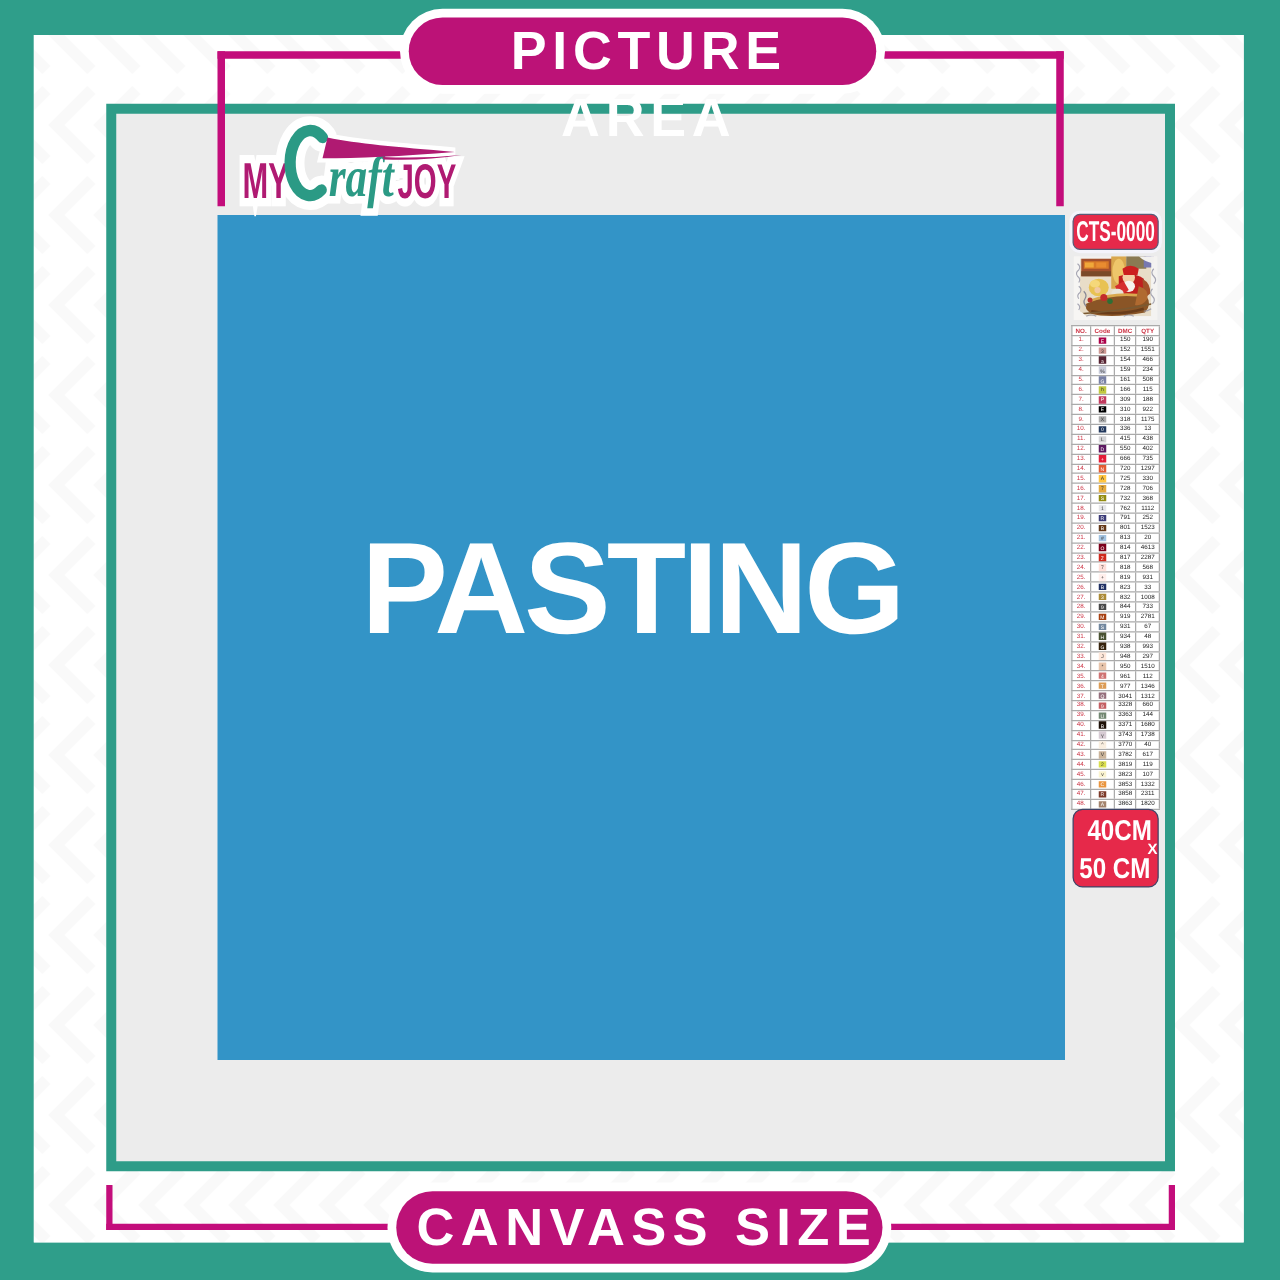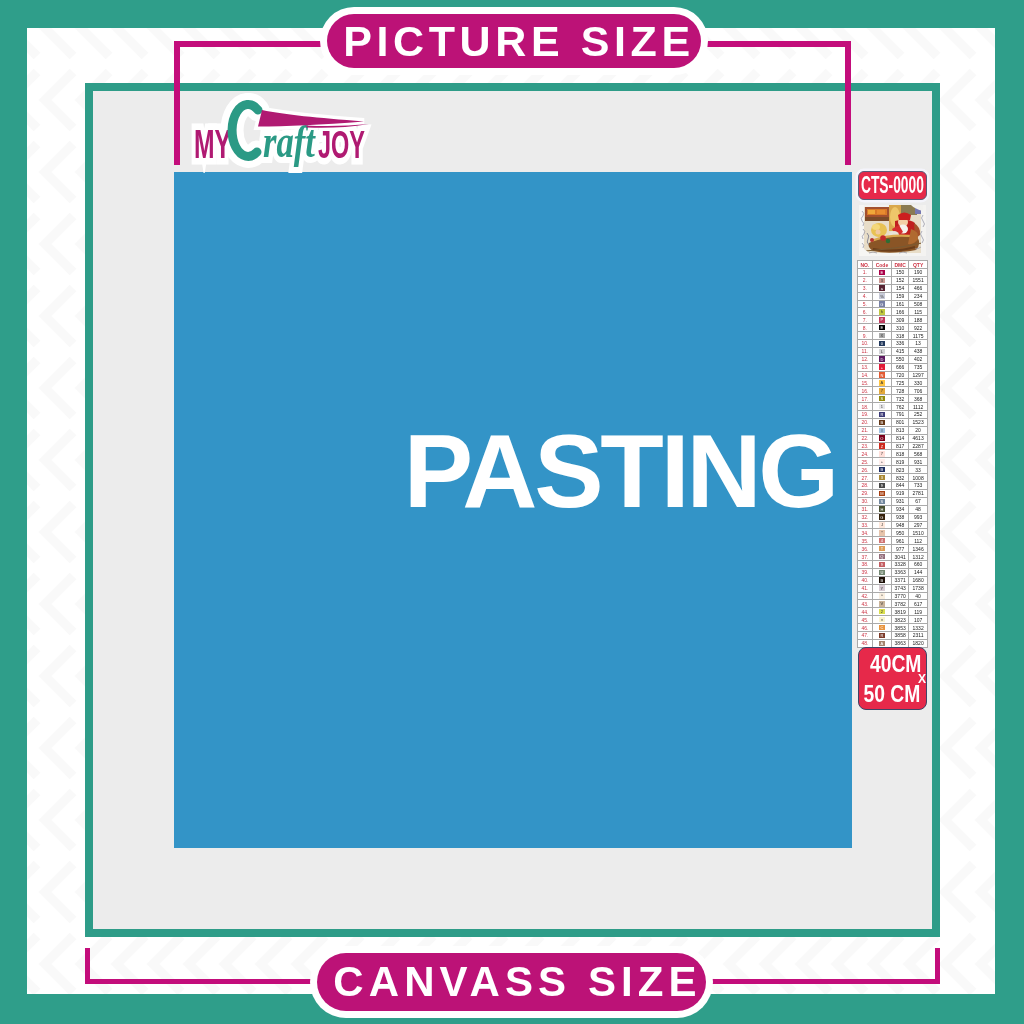--- a/index.html
+++ b/index.html
@@ -14,21 +14,21 @@
   #h1{left:174px;top:41px;width:677px;height:6px;}
   #v1{left:174px;top:41px;width:6px;height:124px;}
   #v2{left:845px;top:41px;width:6px;height:124px;}
   #h2{left:85px;top:979px;width:855px;height:5px;}
   #v3{left:85px;top:948px;width:5px;height:36px;}
   #v4{left:935px;top:948px;width:5px;height:36px;}
   .pill{background:#bc1277;border-radius:40px;box-shadow:0 0 0 7px #ffffff;
         color:#fff;font-weight:bold;text-align:center;}
   #pill-top{left:327px;top:14px;width:374px;height:54px;font-size:43px;letter-spacing:4.6px;line-height:54px;padding-left:10px;box-sizing:border-box;}
   #pill-bot{left:317px;top:953px;width:389px;height:58px;font-size:42px;letter-spacing:5.1px;line-height:58px;padding-left:12px;box-sizing:border-box;}
-  #pasting{left:174px;top:429px;width:678px;text-align:right;color:#fff;font-weight:bold;}
+  #pasting{left:174px;top:429px;width:678px;text-align:center;color:#fff;font-weight:bold;}
   #pasting .l1{font-size:104px;letter-spacing:-3.2px;line-height:85px;padding-right:16px;}
   #pasting .l2{font-size:104px;letter-spacing:-7.5px;line-height:85px;padding-right:22px;}
   
   #cts{left:858px;top:171px;width:69px;height:29px;background:#e6294a;border-radius:6px;
        box-sizing:border-box;border:1px solid #5a5a78;box-shadow:0 0 0 2.5px rgba(244,244,252,0.95);
        color:#fff;font-weight:bold;display:flex;align-items:center;justify-content:center;overflow:hidden;}
   #cts span{display:block;font-size:23px;line-height:23px;transform:scaleX(0.60);transform-origin:50% 50%;white-space:nowrap;}
   #sizelab{left:858px;top:647px;width:69px;height:63px;background:#e6294a;border-radius:8px;
        box-sizing:border-box;border:1.5px solid #3e4467;color:#fff;font-weight:bold;text-align:center;
        display:flex;flex-direction:column;align-items:flex-end;justify-content:center;overflow:hidden;}
@@ -67,21 +67,21 @@
 <div class="abs" id="blue"></div>
 <div class="abs" id="pasting">
   <div class="l1">PASTING</div>
 </div>
 <div class="abs mline" id="h1"></div>
 <div class="abs mline" id="v1"></div>
 <div class="abs mline" id="v2"></div>
 <div class="abs mline" id="h2"></div>
 <div class="abs mline" id="v3"></div>
 <div class="abs mline" id="v4"></div>
-<div class="abs pill" id="pill-top">PICTURE SIZE</div>
+<div class="abs pill" id="pill-top">PICTURE AREA</div>
 <div class="abs pill" id="pill-bot">CANVASS SIZE</div>
 
 <svg class="abs" style="left:186px;top:93px;" width="195" height="80" viewBox="0 0 195 80">
   <g id="halo" stroke="#ffffff" fill="#ffffff">
     <text x="8" y="65" font-family="Liberation Sans" font-weight="bold" font-size="40.5" textLength="37" lengthAdjust="spacingAndGlyphs" stroke-width="13">MY</text>
     <text x="132" y="65" font-family="Liberation Sans" font-weight="bold" font-size="39" textLength="47" lengthAdjust="spacingAndGlyphs" stroke-width="13">JOY</text>
     <path d="M72,17 A 16,26 0 1 0 71,59" fill="none" stroke-width="23" stroke-linecap="round"></path>
     <text x="77" y="64" font-family="Liberation Serif" font-style="italic" font-weight="bold" font-size="46" textLength="52" lengthAdjust="spacingAndGlyphs" stroke-width="12">raft</text>
     <path d="M76,17 C100,22 130,24.5 178,28.5 C135,32 100,33.5 72,33.5 Z" stroke-width="7"></path>
   </g>

